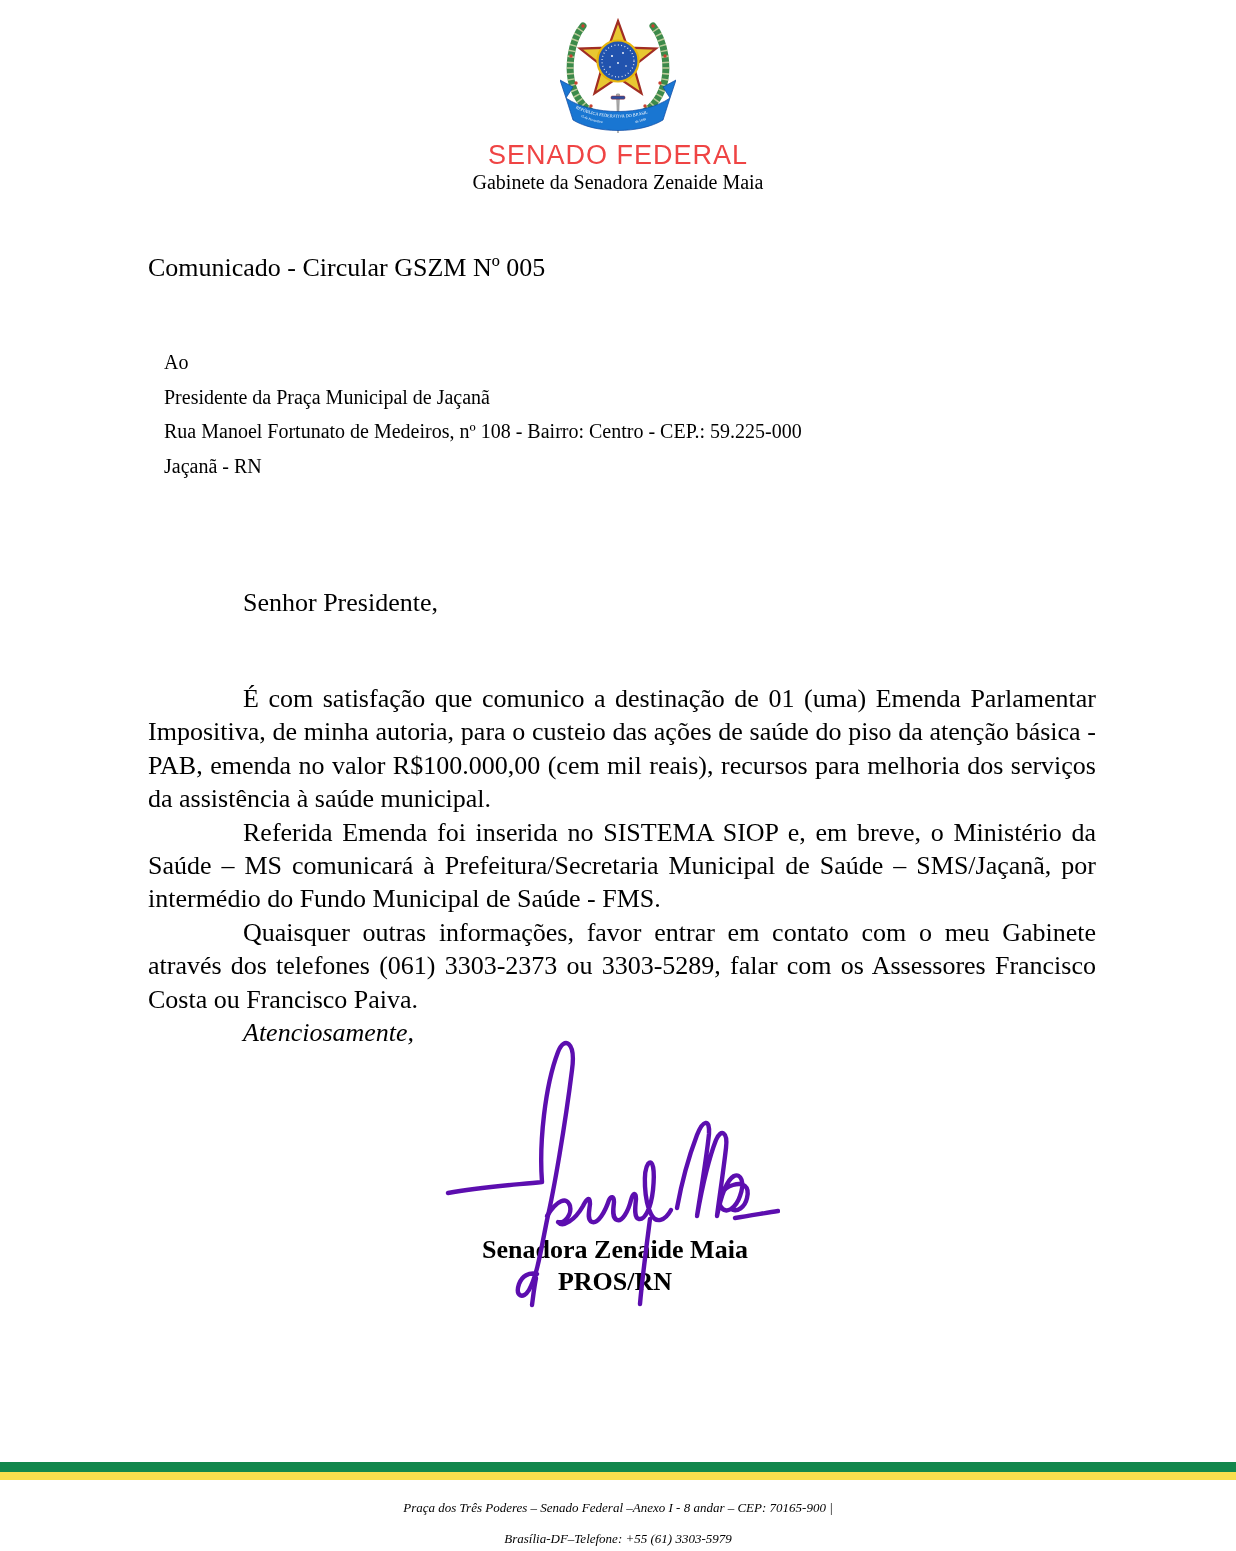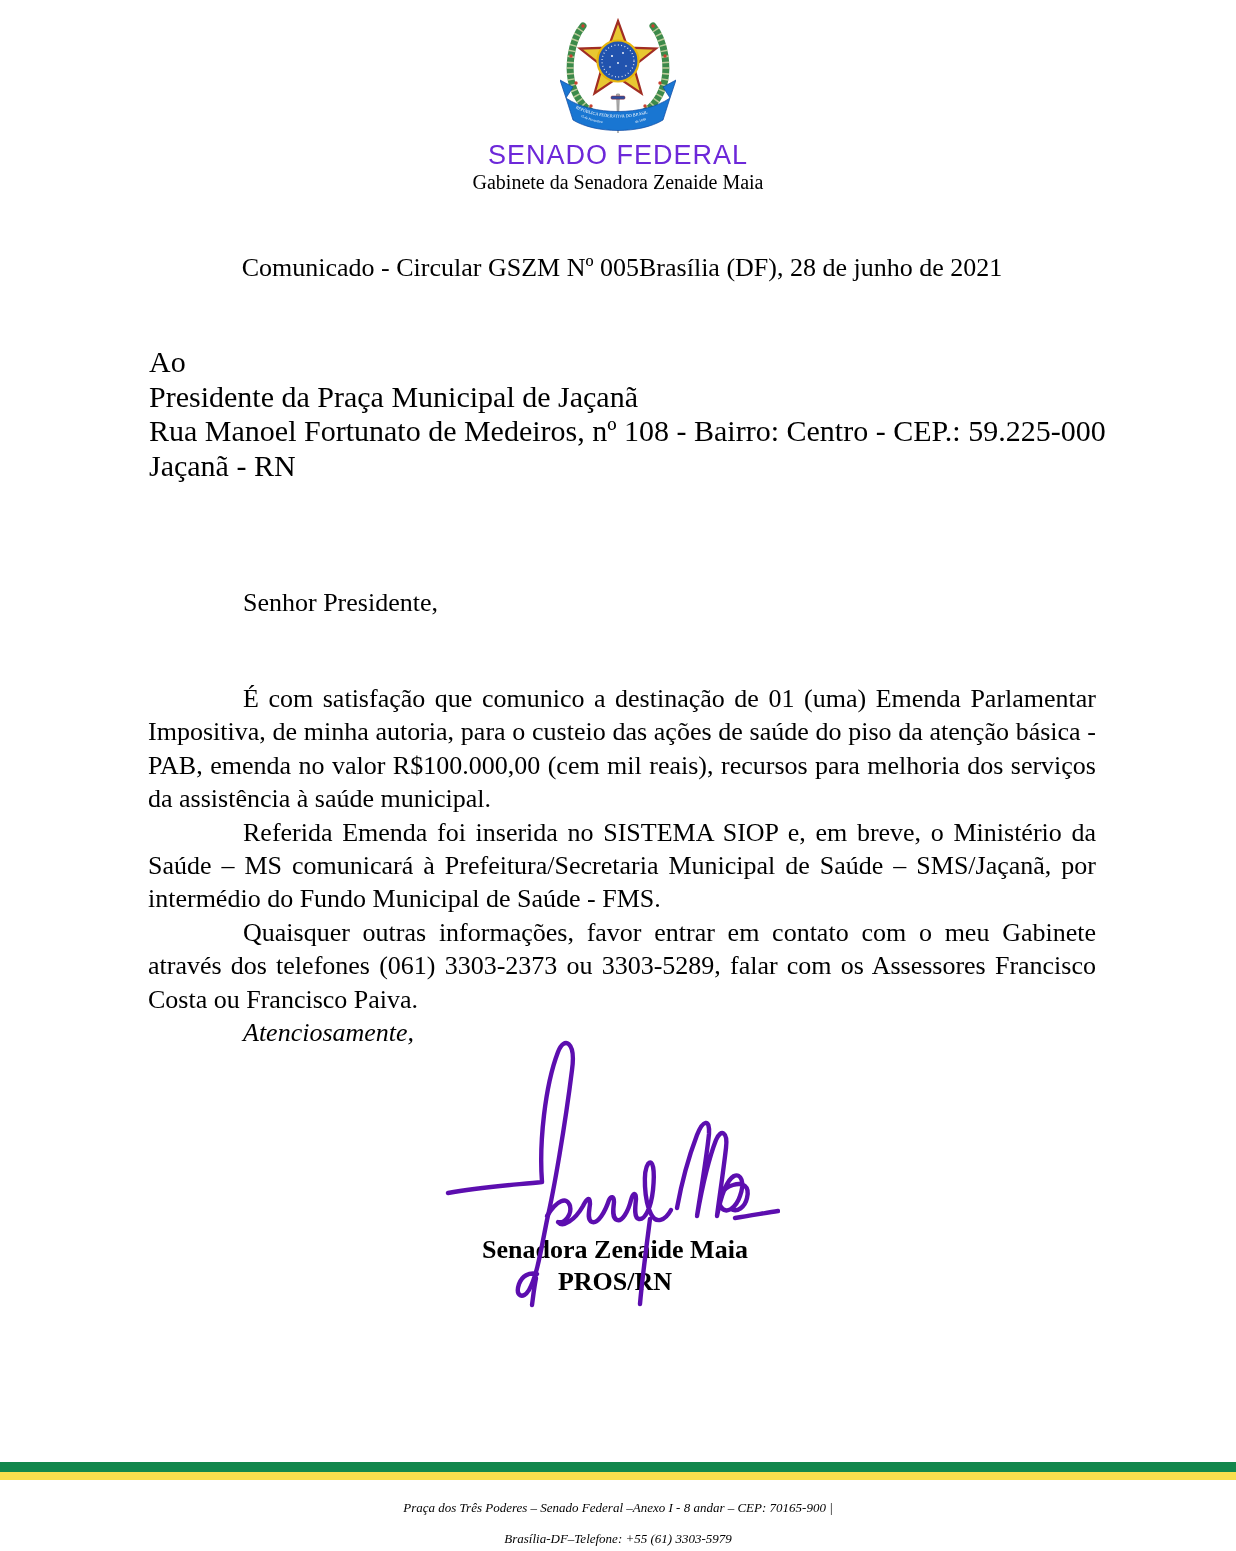--- a/index.html
+++ b/index.html
@@ -13,34 +13,35 @@
     overflow:hidden;
   }
   .emblem {
     position:absolute; left:560px; top:6px;
     width:116px; height:130px;
   }
   .org {
     position:absolute; left:0; top:140px; width:100%;
     text-align:center;
     font-family:"Liberation Sans", sans-serif;
-    font-size:27px; letter-spacing:1px; color:#6d28d9;
+    font-size:27px; letter-spacing:1px; color:#ef4444;
   }
   .office {
     position:absolute; left:0; top:171px; width:100%;
     text-align:center; font-size:20px;
   }
   .meta-row {
     position:absolute; left:148px; right:140px; top:253px;
-    display:flex; justify-content:center;
+    display:flex; justify-content:flex-start;
     font-size:26px;
+    gap:23px;
   }
   .recipient {
-    position:absolute; left:149px; top:345px;
-    font-size:30px; line-height:34.7px;
+    position:absolute; left:164px; top:345px;
+    font-size:20px; line-height:34.7px;
   }
   .salutation {
     position:absolute; left:148px; top:588px;
     font-size:26px; text-indent:95px;
   }
   .body {
     position:absolute; left:148px; top:682px; width:948px;
     font-size:26px; line-height:33.4px;
   }
   .body p {
@@ -128,21 +129,20 @@
     <text font-size="3.4" fill="#ffffff">
       <textPath href="#ribcurve2" startOffset="72%">de 1889</textPath>
     </text>
   </svg>
 
   <div class="org">SENADO FEDERAL</div>
   <div class="office">Gabinete da Senadora Zenaide Maia</div>
 
   <div class="meta-row">
     <span>Comunicado - Circular GSZM Nº 005</span>
-    <span>Brasília (DF), 28 de junho de 2021</span>
   </div>
 
   <div class="recipient">
     <div>Ao</div>
     <div>Presidente da Praça Municipal de Jaçanã</div>
     <div>Rua Manoel Fortunato de Medeiros, nº 108 - Bairro: Centro - CEP.: 59.225-000</div>
     <div>Jaçanã - RN</div>
   </div>
 
   <div class="salutation">Senhor Presidente,</div>

